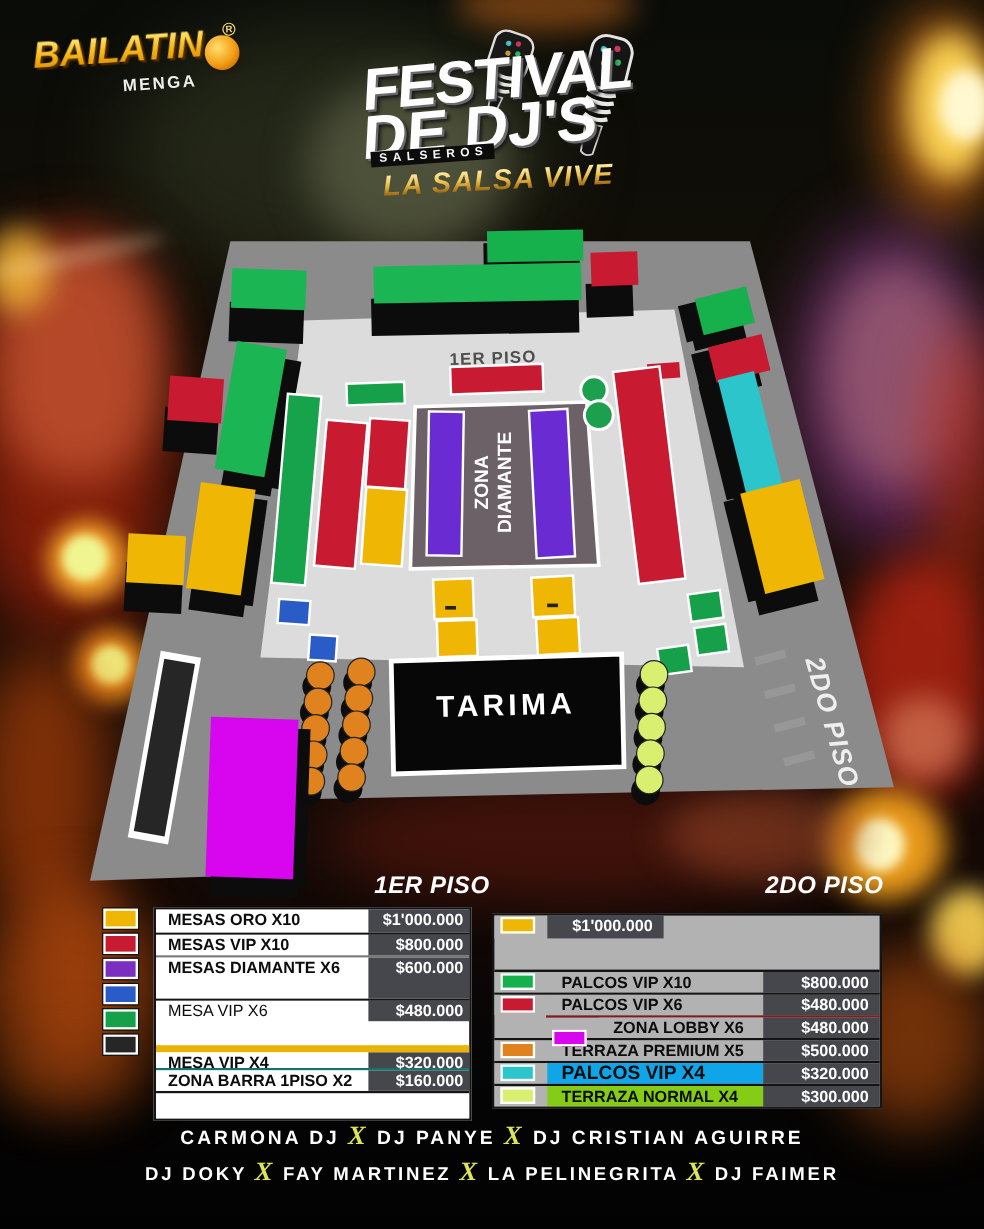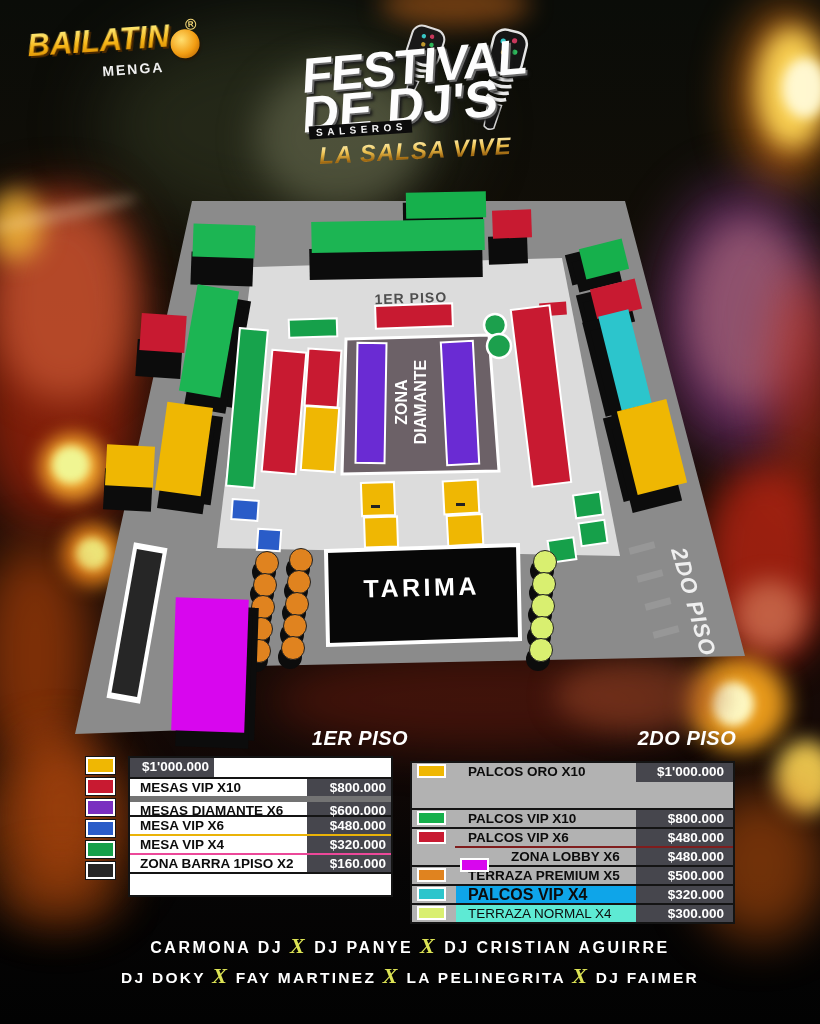--- a/index.html
+++ b/index.html
@@ -345,44 +345,45 @@
 </div>
 
 
 <div class="abs" style="left:260px;top:727px;width:200px;text-align:center;font-size:20px;font-weight:bold;font-style:italic;color:#fff;letter-spacing:0.5px;">1ER PISO</div>
 
 <div class="abs" style="left:587px;top:727px;width:200px;text-align:center;font-size:20px;font-weight:bold;font-style:italic;color:#fff;letter-spacing:0.5px;">2DO PISO</div>
 
 <div class="abs" style="left:128px;top:756px;width:265px;border:2px solid #141414;background:#fff;">
 
 <div style="display:flex;height:19px;">
+<div style="flex:1;background:#fff;color:#0c0c0c;font-size:13.5px;font-weight:bold;line-height:17px;padding-left:10px;white-space:nowrap;">MESAS ORO X10</div>
 <div style="width:84px;background:#46464d;color:#fff;font-size:13.5px;font-weight:bold;line-height:17px;text-align:right;padding-right:5px;white-space:nowrap;">$1'000.000</div>
 </div>
 
 <div style="display:flex;height:19px;border-top:2px solid #141414;">
 <div style="flex:1;background:#fff;color:#0c0c0c;font-size:13.5px;font-weight:bold;line-height:17px;padding-left:10px;white-space:nowrap;">MESAS VIP X10</div>
 <div style="width:84px;background:#46464d;color:#fff;font-size:13.5px;font-weight:bold;line-height:17px;text-align:right;padding-right:5px;white-space:nowrap;">$800.000</div>
 </div>
 
-<div style="display:flex;height:19px;border-top:6px solid #737373;">
+<div style="display:flex;height:36px;border-top:2px solid #737373;">
 <div style="flex:1;background:#fff;color:#0c0c0c;font-size:13.5px;font-weight:bold;line-height:17px;padding-left:10px;white-space:nowrap;">MESAS DIAMANTE X6</div>
 <div style="width:84px;background:#46464d;color:#fff;font-size:13.5px;font-weight:bold;line-height:17px;text-align:right;padding-right:5px;white-space:nowrap;">$600.000</div>
 </div>
 
 <div style="display:flex;height:19px;border-top:2px solid #141414;">
-<div style="flex:1;background:#fff;color:#0c0c0c;font-size:13.5px;font-weight:bold;line-height:17px;padding-left:10px;white-space:nowrap;">MESA VIP X6</div>
+<div style="flex:1;background:#fff;color:#0c0c0c;font-size:13.5px;font-weight:normal;line-height:17px;padding-left:10px;white-space:nowrap;">MESA VIP X6</div>
 <div style="width:84px;background:#46464d;color:#fff;font-size:13.5px;font-weight:bold;line-height:17px;text-align:right;padding-right:5px;white-space:nowrap;">$480.000</div>
 </div>
 
-<div style="display:flex;height:19px;border-top:2px solid #eab308;">
+<div style="display:flex;height:19px;border-top:6px solid #eab308;margin-top:20px;">
 <div style="flex:1;background:#fff;color:#0c0c0c;font-size:13.5px;font-weight:bold;line-height:17px;padding-left:10px;white-space:nowrap;">MESA VIP X4</div>
 <div style="width:84px;background:#46464d;color:#fff;font-size:13.5px;font-weight:bold;line-height:17px;text-align:right;padding-right:5px;white-space:nowrap;">$320.000</div>
 </div>
 
-<div style="display:flex;height:19px;border-top:2px solid #ec4899;">
+<div style="display:flex;height:19px;border-top:2px solid #0f766e;">
 <div style="flex:1;background:#fff;color:#0c0c0c;font-size:13.5px;font-weight:bold;line-height:17px;padding-left:10px;white-space:nowrap;">ZONA BARRA 1PISO X2</div>
 <div style="width:84px;background:#46464d;color:#fff;font-size:13.5px;font-weight:bold;line-height:17px;text-align:right;padding-right:5px;white-space:nowrap;">$160.000</div>
 </div>
 <div style="height:23px;background:#fff;border-top:2px solid #141414;"></div>
 </div>
 
 <div class="abs" style="left:86px;top:757px;width:29px;height:17px;background:#efb703;border:2px solid #fff;outline:1px solid #141414;"></div>
 
 <div class="abs" style="left:86px;top:778px;width:29px;height:17px;background:#c81a31;border:2px solid #fff;outline:1px solid #141414;"></div>
 
@@ -393,21 +394,20 @@
 <div class="abs" style="left:86px;top:841px;width:29px;height:17px;background:#16a04a;border:2px solid #fff;outline:1px solid #141414;"></div>
 
 <div class="abs" style="left:86px;top:862px;width:29px;height:17px;background:#262626;border:2px solid #fff;outline:1px solid #141414;"></div>
 
 <div class="abs" style="left:410px;top:761px;width:325px;border:2px solid #141414;background:#b2b2b2;">
 
 <div style="display:flex;height:19px;align-items:stretch;">
 <div style="width:44px;background:#b2b2b2;position:relative;">
           <div style="position:absolute;left:5px;top:1px;width:29px;height:14px;background:#efb703;border:2px solid #fff;"></div>
         </div>
-<div style="flex:1;background:#b2b2b2;color:#0c0c0c;font-size:13.5px;font-weight:bold;line-height:17px;padding-left:12px;white-space:nowrap;">PALCOS ORO X10</div>
 <div style="width:97px;background:#46464d;color:#fff;font-size:13.5px;font-weight:bold;line-height:17px;text-align:right;padding-right:9px;white-space:nowrap;">$1'000.000</div>
 </div>
 
 <div style="display:flex;height:19px;border-top:2px solid #141414;align-items:stretch;margin-top:26px;">
 <div style="width:44px;background:#b2b2b2;position:relative;">
           <div style="position:absolute;left:5px;top:1px;width:29px;height:14px;background:#16b04c;border:2px solid #fff;"></div>
         </div>
 <div style="flex:1;background:#b2b2b2;color:#0c0c0c;font-size:13.5px;font-weight:bold;line-height:17px;padding-left:12px;white-space:nowrap;">PALCOS VIP X10</div>
 <div style="width:97px;background:#46464d;color:#fff;font-size:13.5px;font-weight:bold;line-height:17px;text-align:right;padding-right:9px;white-space:nowrap;">$800.000</div>
 </div>
@@ -441,21 +441,21 @@
           <div style="position:absolute;left:5px;top:1px;width:29px;height:14px;background:#2cc5cc;border:2px solid #fff;"></div>
         </div>
 <div style="flex:1;background:#0ea5e9;color:#0c0c0c;font-size:16px;font-weight:bold;line-height:17px;padding-left:12px;white-space:nowrap;">PALCOS VIP X4</div>
 <div style="width:97px;background:#46464d;color:#fff;font-size:13.5px;font-weight:bold;line-height:17px;text-align:right;padding-right:9px;white-space:nowrap;">$320.000</div>
 </div>
 
 <div style="display:flex;height:19px;border-top:2px solid #141414;align-items:stretch;">
 <div style="width:44px;background:#b2b2b2;position:relative;">
           <div style="position:absolute;left:5px;top:1px;width:29px;height:14px;background:#d9ef70;border:2px solid #fff;"></div>
         </div>
-<div style="flex:1;background:#5eead4;color:#0c0c0c;font-size:13.5px;font-weight:normal;line-height:17px;padding-left:12px;white-space:nowrap;">TERRAZA NORMAL X4</div>
+<div style="flex:1;background:#84cc16;color:#0c0c0c;font-size:13.5px;font-weight:bold;line-height:17px;padding-left:12px;white-space:nowrap;">TERRAZA NORMAL X4</div>
 <div style="width:97px;background:#46464d;color:#fff;font-size:13.5px;font-weight:bold;line-height:17px;text-align:right;padding-right:9px;white-space:nowrap;">$300.000</div>
 </div>
 </div>
 
 <div class="abs" style="left:0;top:933px;width:820px;text-align:center;font-size:16px;font-weight:bold;color:#fff;letter-spacing:2.5px;white-space:nowrap;">CARMONA DJ <span style="color:#dde455;font-style:italic;font-size:22px;font-family:'Liberation Serif',serif;">X</span> DJ PANYE <span style="color:#dde455;font-style:italic;font-size:22px;font-family:'Liberation Serif',serif;">X</span> DJ CRISTIAN AGUIRRE</div>
 
 <div class="abs" style="left:0;top:963px;width:820px;text-align:center;font-size:15.5px;font-weight:bold;color:#fff;letter-spacing:2.3px;white-space:nowrap;">DJ DOKY <span style="color:#dde455;font-style:italic;font-size:22px;font-family:'Liberation Serif',serif;">X</span> FAY MARTINEZ <span style="color:#dde455;font-style:italic;font-size:22px;font-family:'Liberation Serif',serif;">X</span> LA PELINEGRITA <span style="color:#dde455;font-style:italic;font-size:22px;font-family:'Liberation Serif',serif;">X</span> DJ FAIMER</div>
 
 </div>
 

